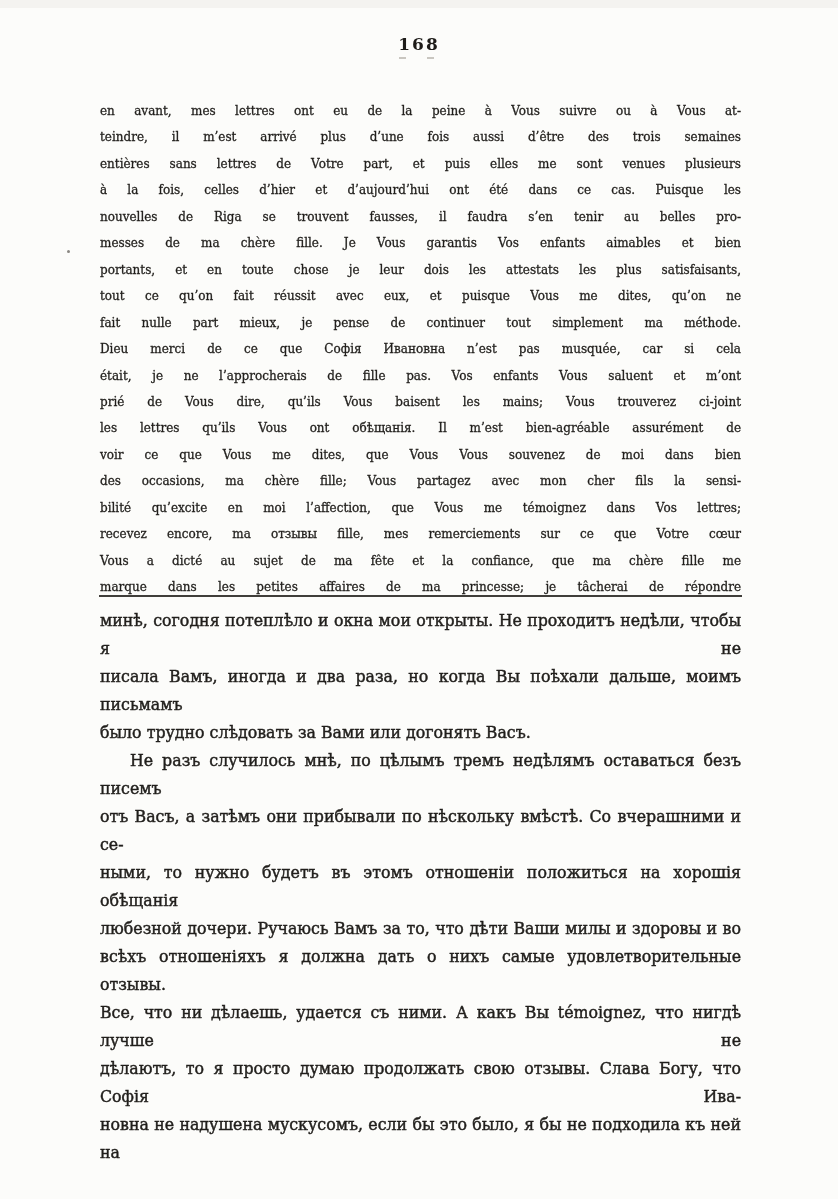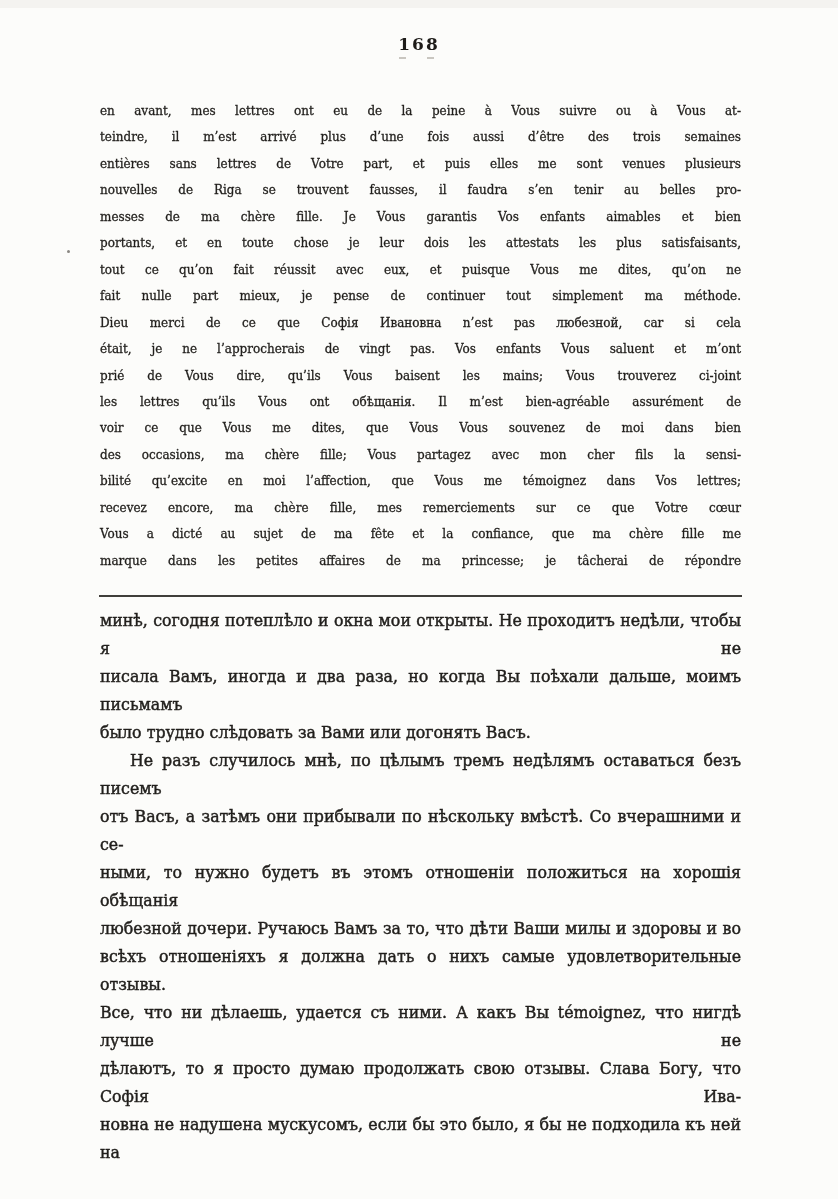--- a/index.html
+++ b/index.html
@@ -87,33 +87,34 @@
 <div class="page">
 
   <div class="page-number">168</div>
   <div class="pagenum-speck" style="left:399px;"></div>
   <div class="pagenum-speck" style="left:427px;"></div>
 
   <div class="text-block french-block">
     <div class="line">en avant, mes lettres ont eu de la peine à Vous suivre ou à Vous at-</div>
     <div class="line">teindre, il m’est arrivé plus d’une fois aussi d’être des trois semaines</div>
     <div class="line">entières sans lettres de Votre part, et puis elles me sont venues plusieurs</div>
+    <div class="line">à la fois, celles d’hier et d’aujourd’hui ont été dans ce cas. Puisque les</div>
     <div class="line">nouvelles de Riga se trouvent fausses, il faudra s’en tenir au belles pro-</div>
     <div class="line">messes de ma chère fille. Je Vous garantis Vos enfants aimables et bien</div>
     <div class="line">portants, et en toute chose je leur dois les attestats les plus satisfaisants,</div>
     <div class="line">tout ce qu’on fait réussit avec eux, et puisque Vous me dites, qu’on ne</div>
     <div class="line">fait nulle part mieux, je pense de continuer tout simplement ma méthode.</div>
-    <div class="line">Dieu merci de ce que Софія Ивановна n’est pas любезной, car si cela</div>
-    <div class="line">était, je ne l’approcherais de vingt pas. Vos enfants Vous saluent et m’ont</div>
+    <div class="line">Dieu merci de ce que Софія Ивановна n’est pas musquée, car si cela</div>
+    <div class="line">était, je ne l’approcherais de fille pas. Vos enfants Vous saluent et m’ont</div>
     <div class="line">prié de Vous dire, qu’ils Vous baisent les mains; Vous trouverez ci-joint</div>
     <div class="line">les lettres qu’ils Vous ont обѣщанія. Il m’est bien-agréable assurément de</div>
     <div class="line">voir ce que Vous me dites, que Vous Vous souvenez de moi dans bien</div>
     <div class="line">des occasions, ma chère fille; Vous partagez avec mon cher fils la sensi-</div>
     <div class="line">bilité qu’excite en moi l’affection, que Vous me témoignez dans Vos lettres;</div>
-    <div class="line">recevez encore, ma chère fille, mes remerciements sur ce que Votre cœur</div>
+    <div class="line">recevez encore, ma отзывы fille, mes remerciements sur ce que Votre cœur</div>
     <div class="line">Vous a dicté au sujet de ma fête et la confiance, que ma chère fille me</div>
     <div class="line">marque dans les petites affaires de ma princesse; je tâcherai de répondre</div>
   </div>
 
   <div class="margin-speck"></div>
 
   <div class="divider-rule"></div>
 
   <div class="text-block russian-block">
     <div class="line">минѣ, согодня потеплѣло и окна мои открыты. Не проходитъ недѣли, чтобы я не</div>

